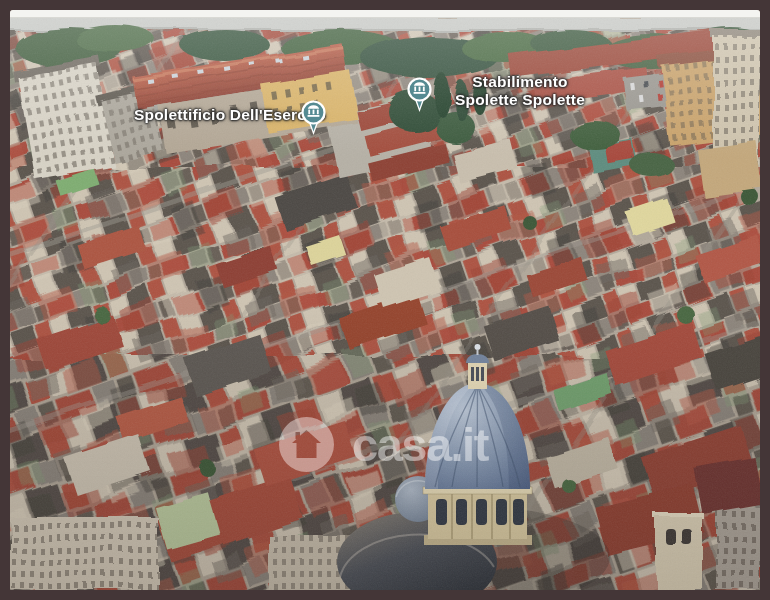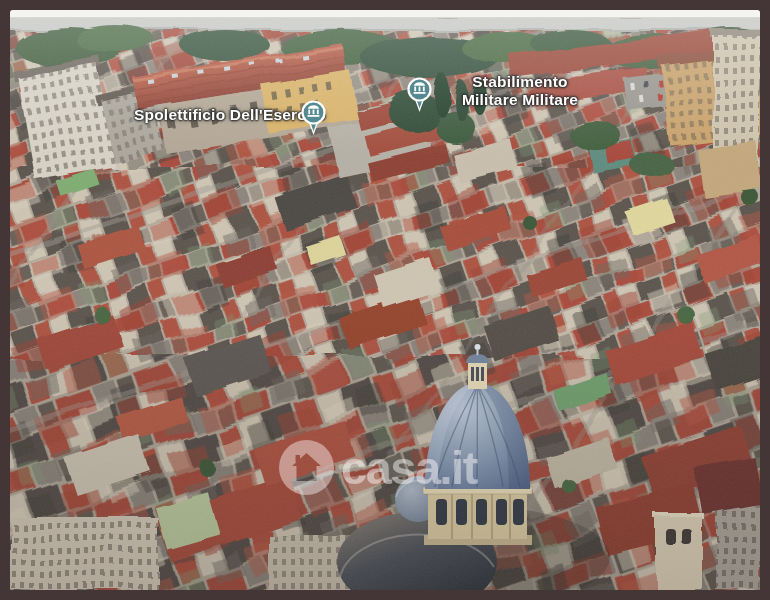--- a/index.html
+++ b/index.html
@@ -11,21 +11,21 @@
   .white-strip{position:absolute;left:0;top:0;width:750px;height:7px;
     background:#f4f4f1;border-bottom:1px solid #d9d9d4;z-index:1;}
   .scene{position:absolute;left:0;top:7px;width:750px;height:573px;display:block;}
   .overlay{position:absolute;pointer-events:none;z-index:3;}
   .map-label-text{color:#fff;font-weight:700;font-size:15.5px;line-height:18px;
     letter-spacing:.2px;white-space:nowrap;
     text-shadow:0 1px 2px rgba(45,45,45,.95),0 -1px 2px rgba(45,45,45,.8),
       1px 0 2px rgba(45,45,45,.8),-1px 0 2px rgba(45,45,45,.8),0 0 5px rgba(40,40,40,.6);padding-left:18px;}
   .map-label-text.two-line{text-align:center;width:136px;white-space:normal;}
   .pin{display:block;}
-  .watermark{display:flex;align-items:center;gap:6px;margin-top:23px;}
+  .watermark{display:flex;align-items:center;gap:17px;}
   .watermark-text{font-size:47px;line-height:54px;font-weight:700;
     letter-spacing:-1.5px;color:rgba(255,255,255,.46);}
 </style>
 </head>
 <body>
 
 <div class="frame">
   <div class="photo">
     <div class="white-strip"></div>
 
@@ -346,21 +346,21 @@
       <g fill="#ffffff">
         <path d="M13.5 5.2 c-3.1 0 -5.3 1.7 -5.7 3.5 h11.4 c-0.4 -1.8 -2.6 -3.5 -5.7 -3.5 z"></path>
         <rect x="8.3" y="9.6" width="1.8" height="4.6"></rect>
         <rect x="12.6" y="9.6" width="1.8" height="4.6"></rect>
         <rect x="16.9" y="9.6" width="1.8" height="4.6"></rect>
         <rect x="7.6" y="15" width="11.8" height="1.8"></rect>
       </g>
     </svg>
     <div class="overlay map-label-text two-line" style="left:424px;top:63px;">
       <div>Stabilimento</div>
-      <div>Militare Militare</div>
+      <div>Spolette Spolette</div>
     </div>
 
     <div class="overlay watermark" style="left:268px;top:406px;">
       <svg width="57" height="57" viewBox="0 0 57 57">
         <defs>
           <mask id="wmMask">
             <rect width="57" height="57" fill="#ffffff"></rect>
             <path d="M28.5 14 L43 27 H38.5 V42 H18.5 V27 H14 Z" fill="#000000"></path>
             <rect x="17.5" y="16" width="4.5" height="7" fill="#000000"></rect>
           </mask>

